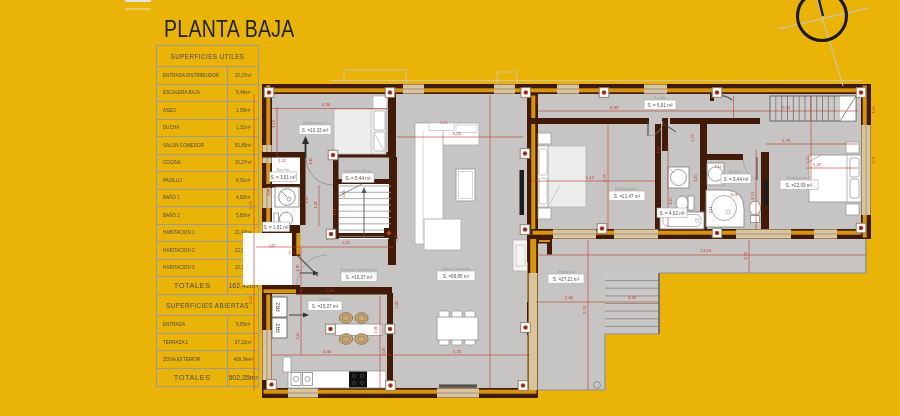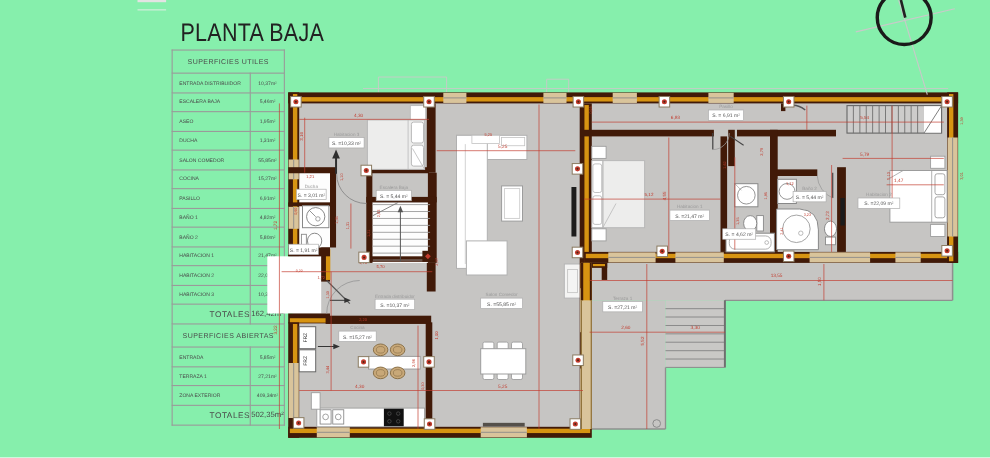--- a/index.html
+++ b/index.html
@@ -1,25 +1,25 @@
 <!DOCTYPE html>
 <html><head>
 <meta charset="utf-8">
 <style>
 html,body { margin:0; padding:0; background:#fff; }
-#page { position:relative; width:900px; height:416px; background:#86efac; overflow:hidden;
+#page { position:relative; width:900px; height:416px; background:#eab308; overflow:hidden;
   font-family:"Liberation Sans", sans-serif; }
 #title { position:absolute; left:164px; top:16px; font-size:23px; color:#222;
   letter-spacing:0.3px; transform:scale(0.85,1); transform-origin:left top; }
 #tbl { position:absolute; left:156px; top:45px; width:103px; border-collapse:collapse; }
 #tbl td, #tbl th { border:0.7px solid #9a9a9a; color:#4a4a4a; padding:0; }
 #tbl th.hd { height:20.2px; font-size:6.4px; letter-spacing:0.4px; font-weight:normal; text-align:center; }
 #tbl td.n { width:69px; height:16.5px; font-size:4.6px; padding-left:6px; }
 #tbl td.v { font-size:4.6px; text-align:center; }
-#tbl td.tn { height:17.0px; font-size:7.5px; text-align:right; letter-spacing:0.5px; }
+#tbl td.tn { height:17.0px; font-size:7.5px; text-align:center; letter-spacing:0.5px; }
 #tbl td.tv { font-size:7px; text-align:center; }
 svg { position:absolute; left:0; top:0; }
 </style>
 </head>
 <body>
 <div id="page">
 
 <div id="title">PLANTA BAJA</div>
 
 <table id="tbl">

